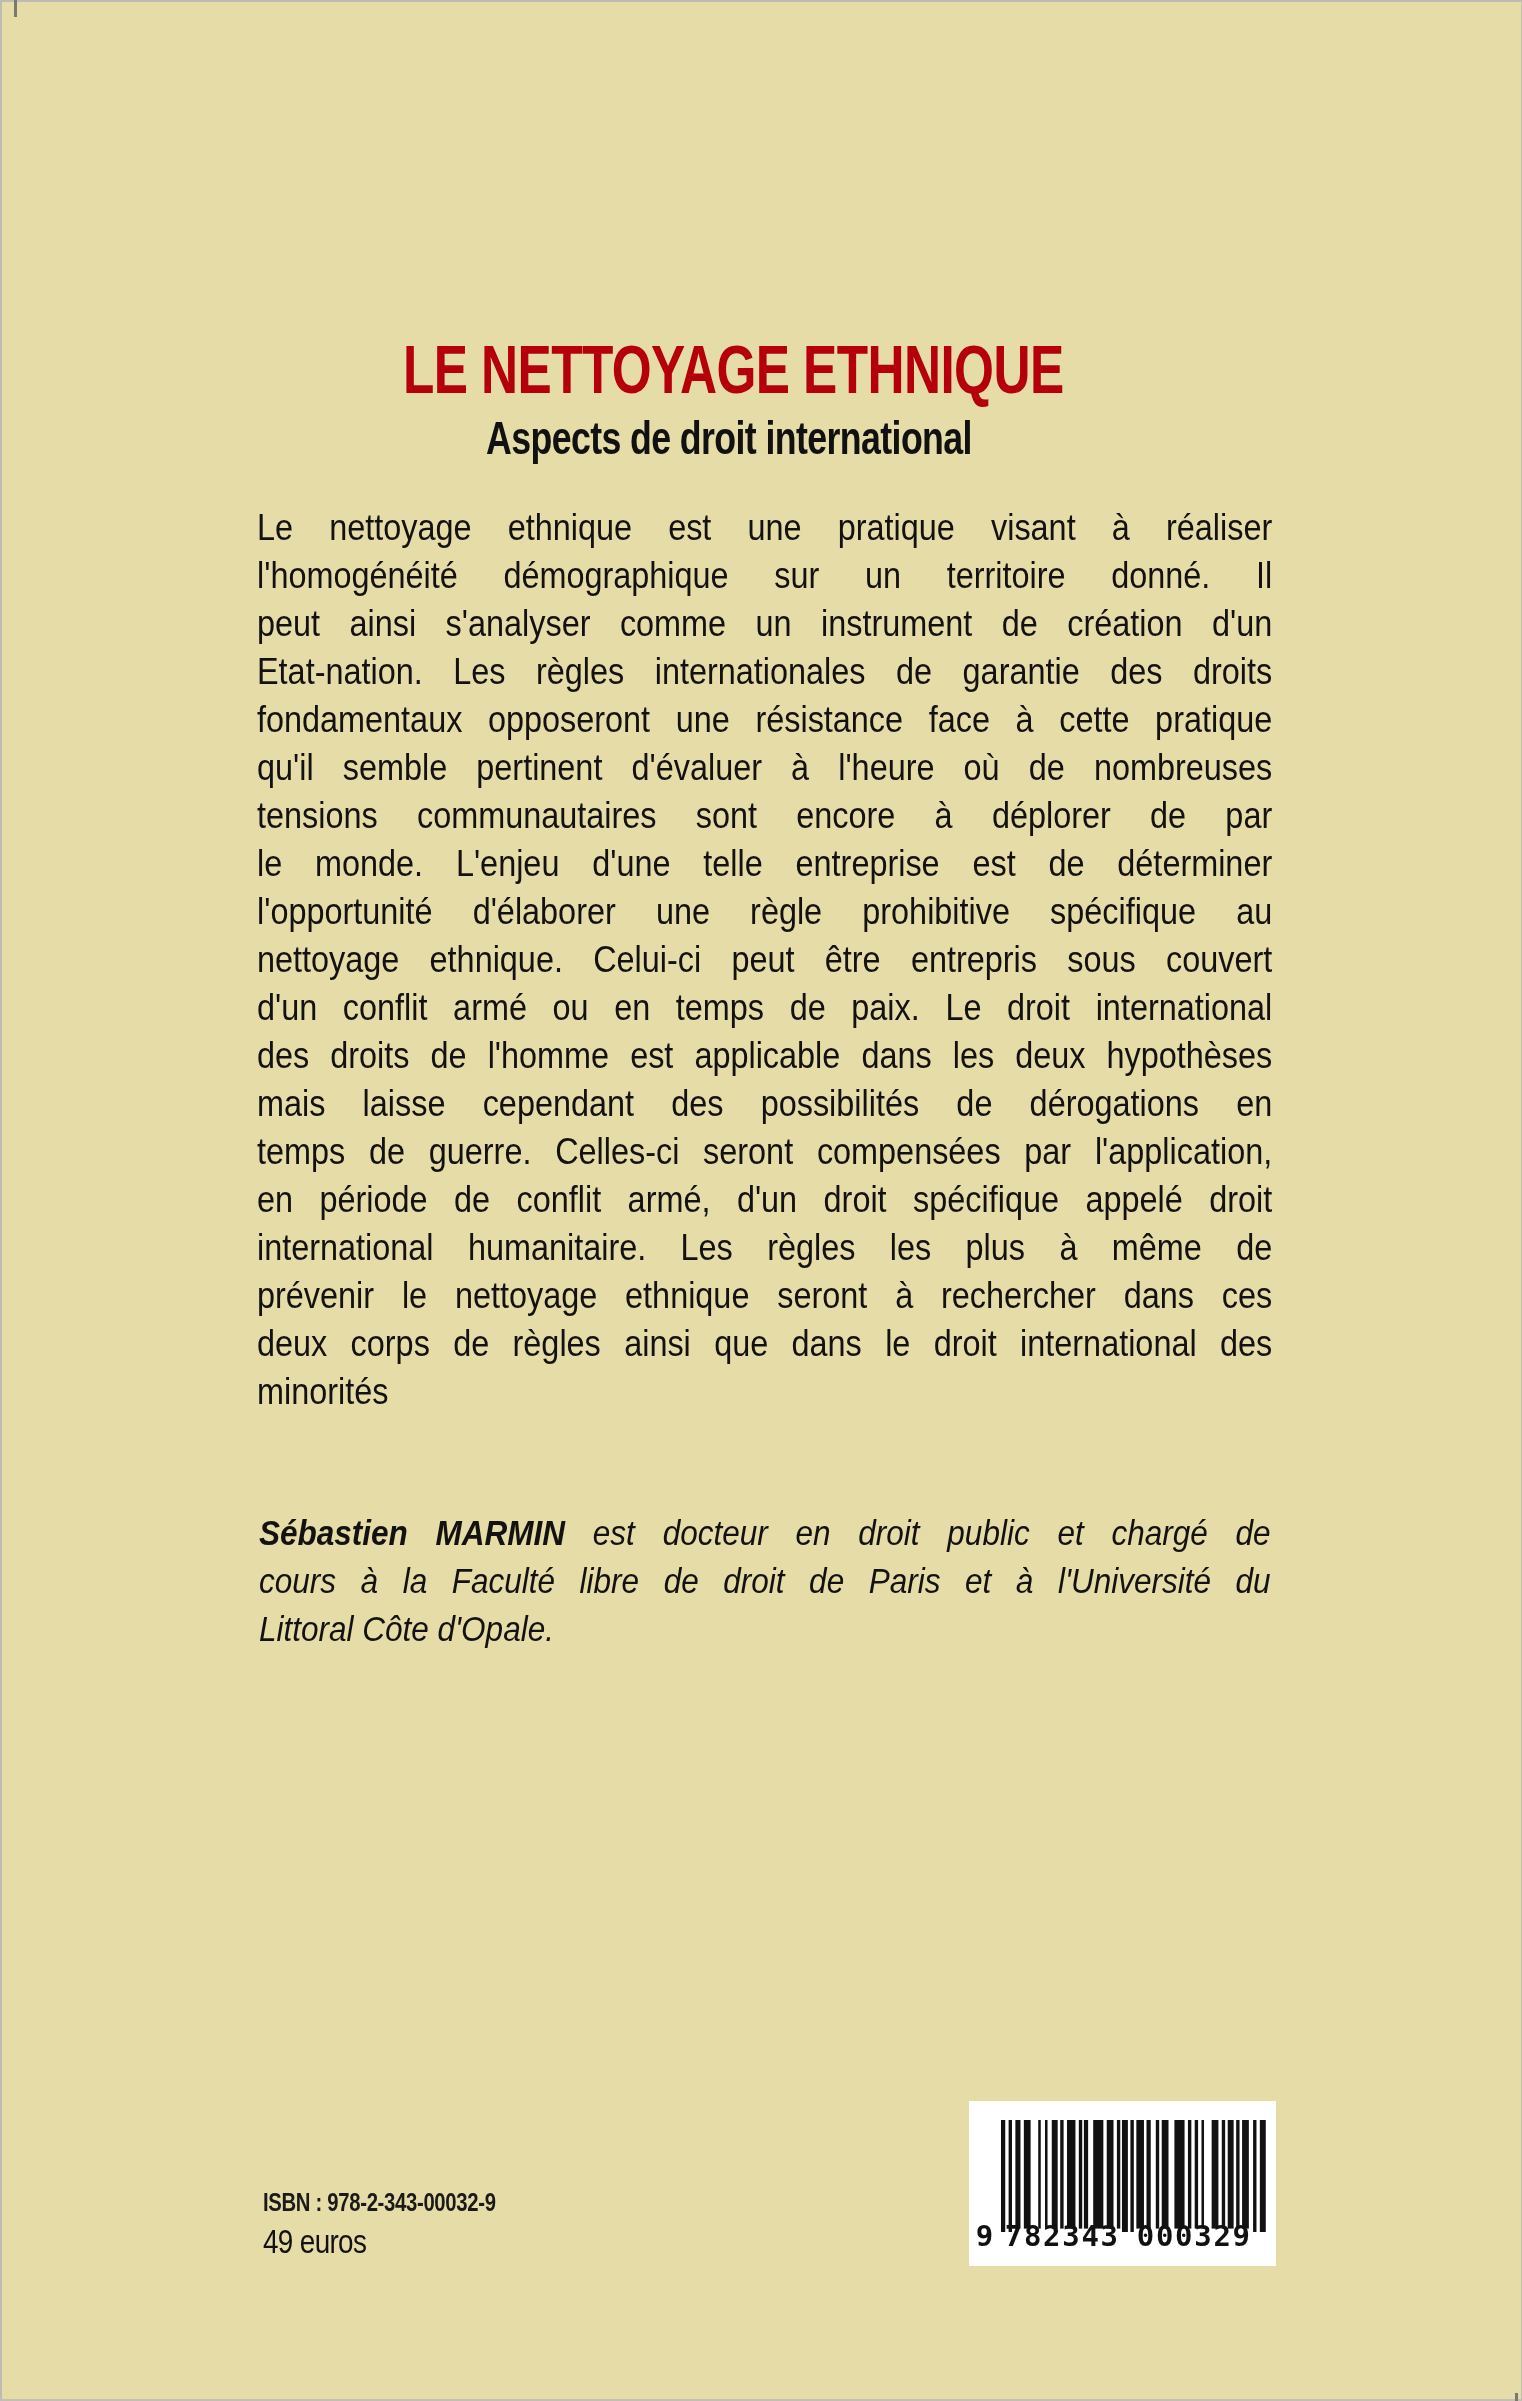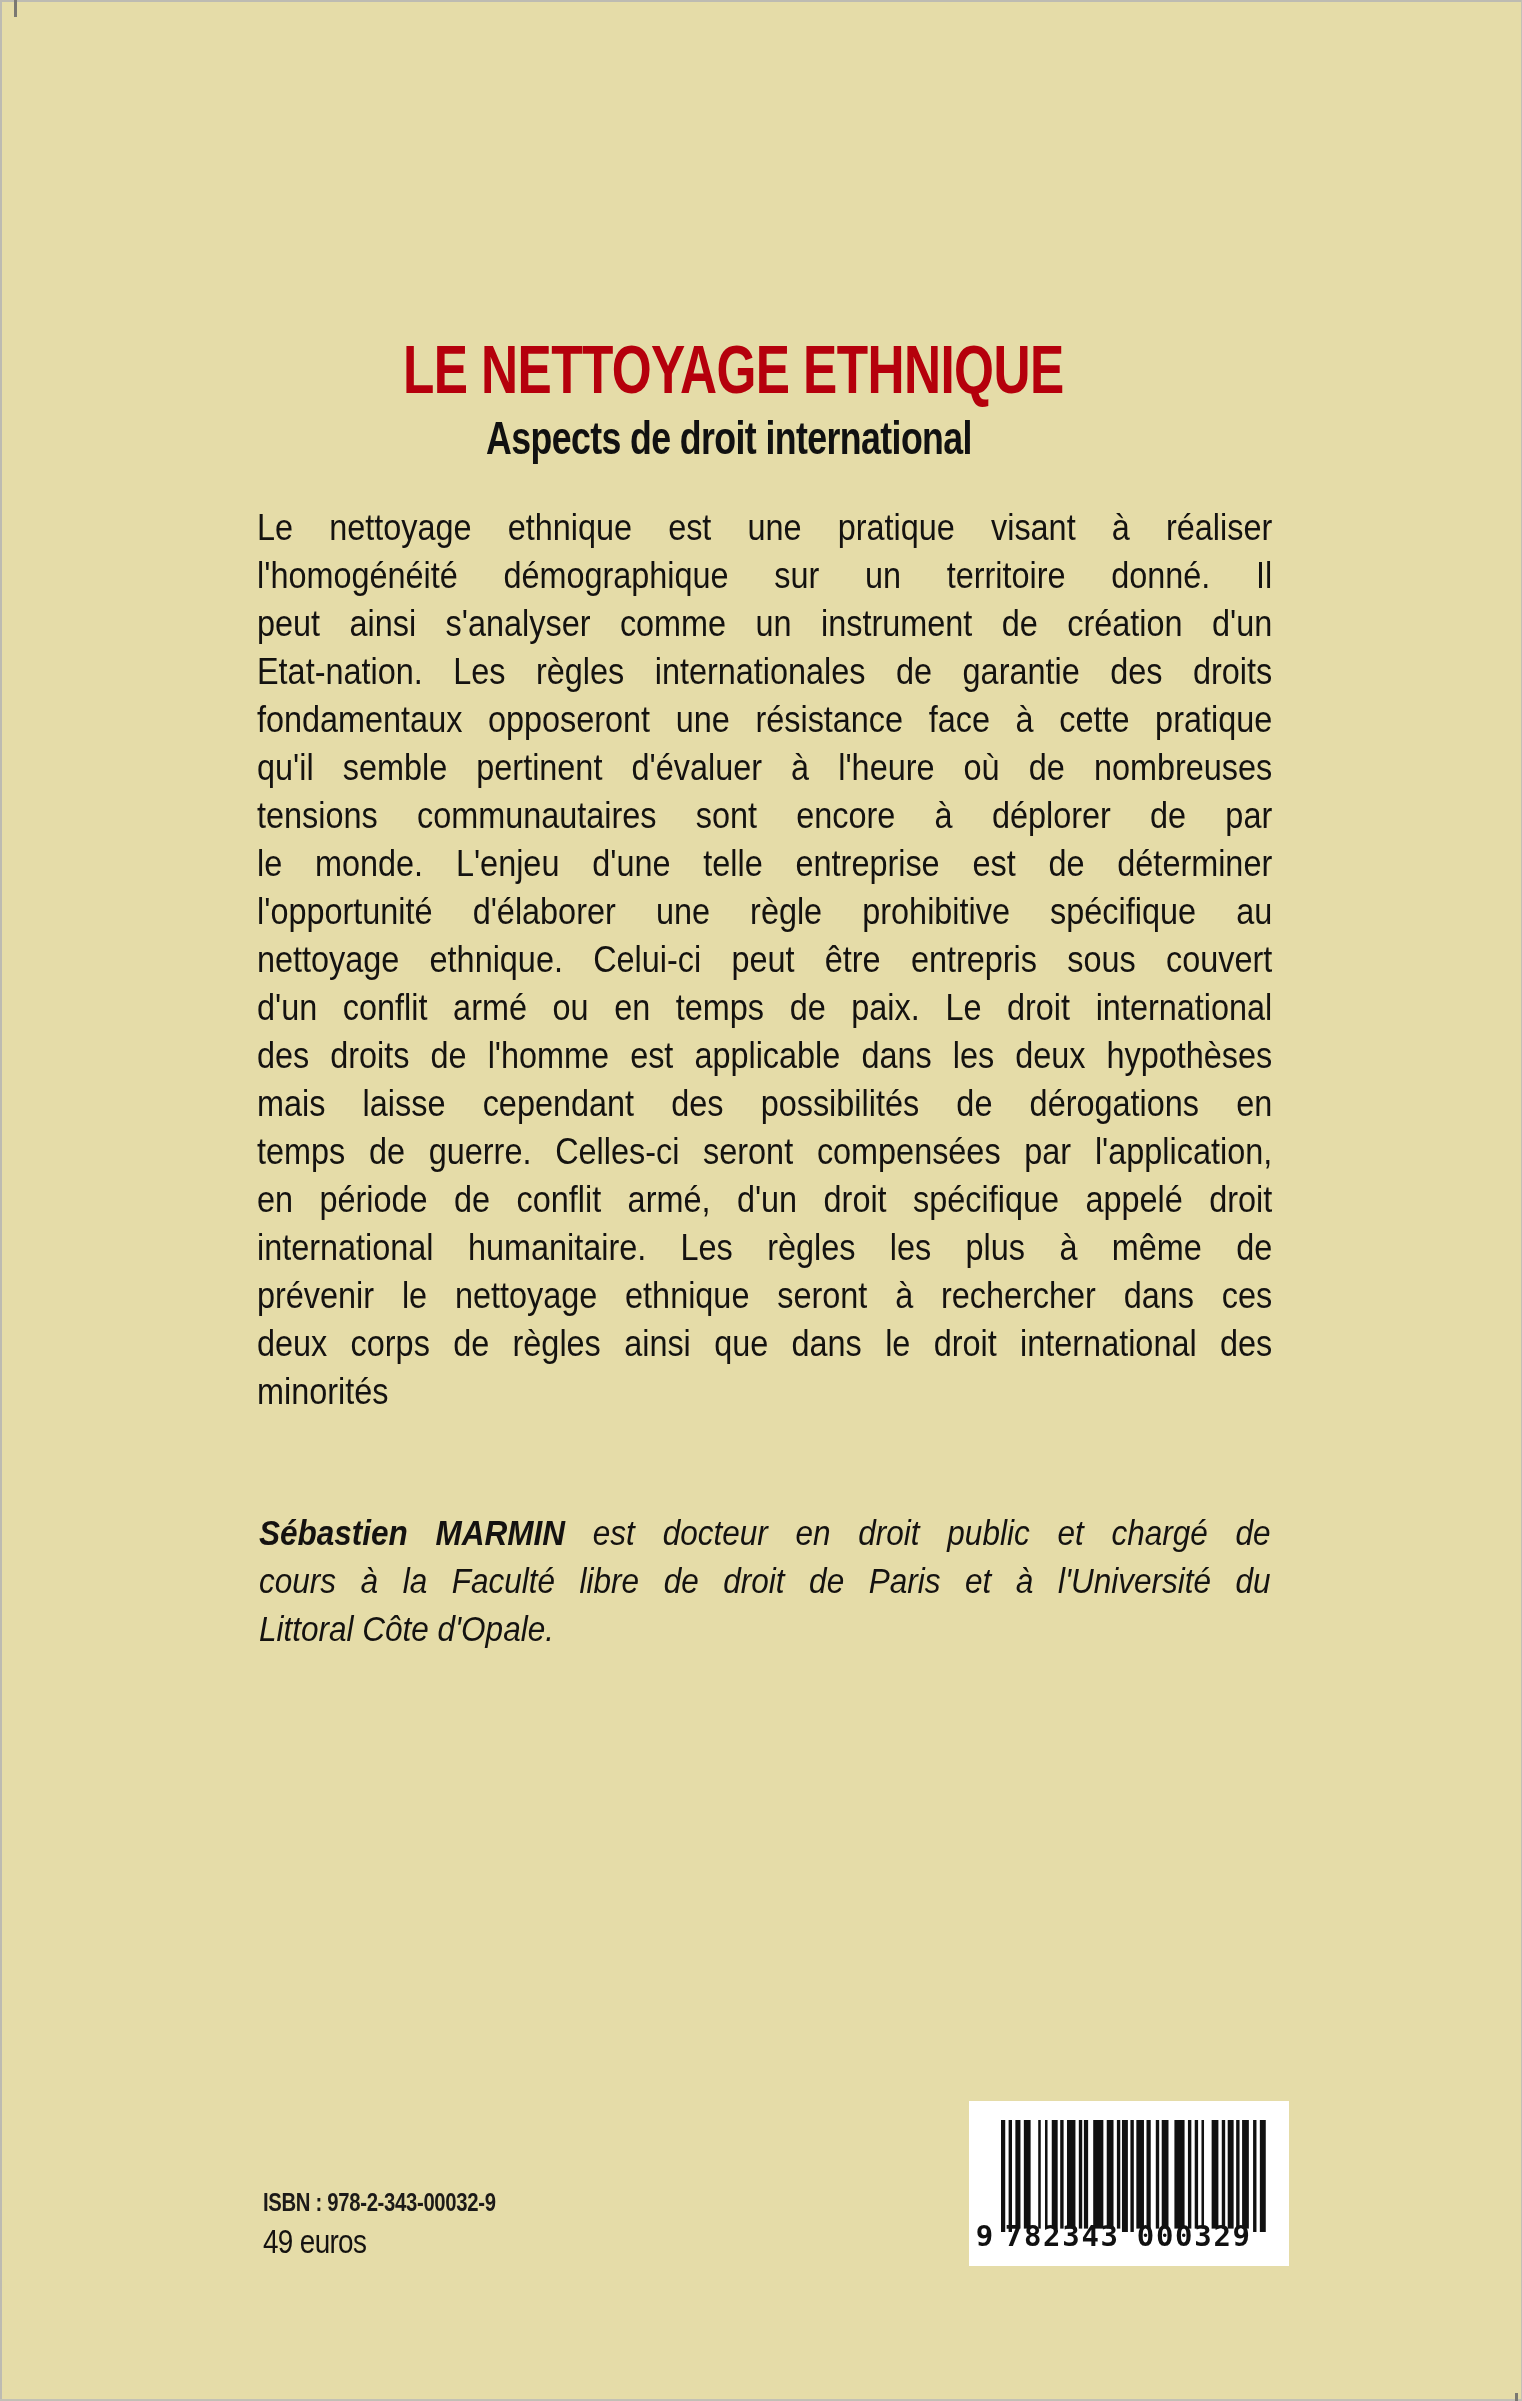--- a/index.html
+++ b/index.html
@@ -70,21 +70,21 @@
   .price {
     position: absolute; left: 263px; top: 2223px;
     font-size: 34px; line-height: 37px;
     white-space: nowrap; color: #141210;
     transform-origin: left top; transform: scaleX(0.82);
     letter-spacing: -0.8px;
   }
 
   .barcode-box {
     position: absolute; left: 969px; top: 2101px;
-    width: 307px; height: 165px; background: #ffffff; padding-left: 13px;
+    width: 307px; height: 165px; background: #ffffff;
   }
   .barcode-bars {
     position: absolute; left: 32px; top: 18.6px; width: 269px; height: 112px;
   }
   .barcode-digits {
     position: absolute; left: 6.8px; top: 118px; width: 296px;
     font-family: "DejaVu Sans Mono", monospace; font-size: 29px; font-weight: bold;
     line-height: 34px; white-space: nowrap; color: #111;
     letter-spacing: 0px;
   }

